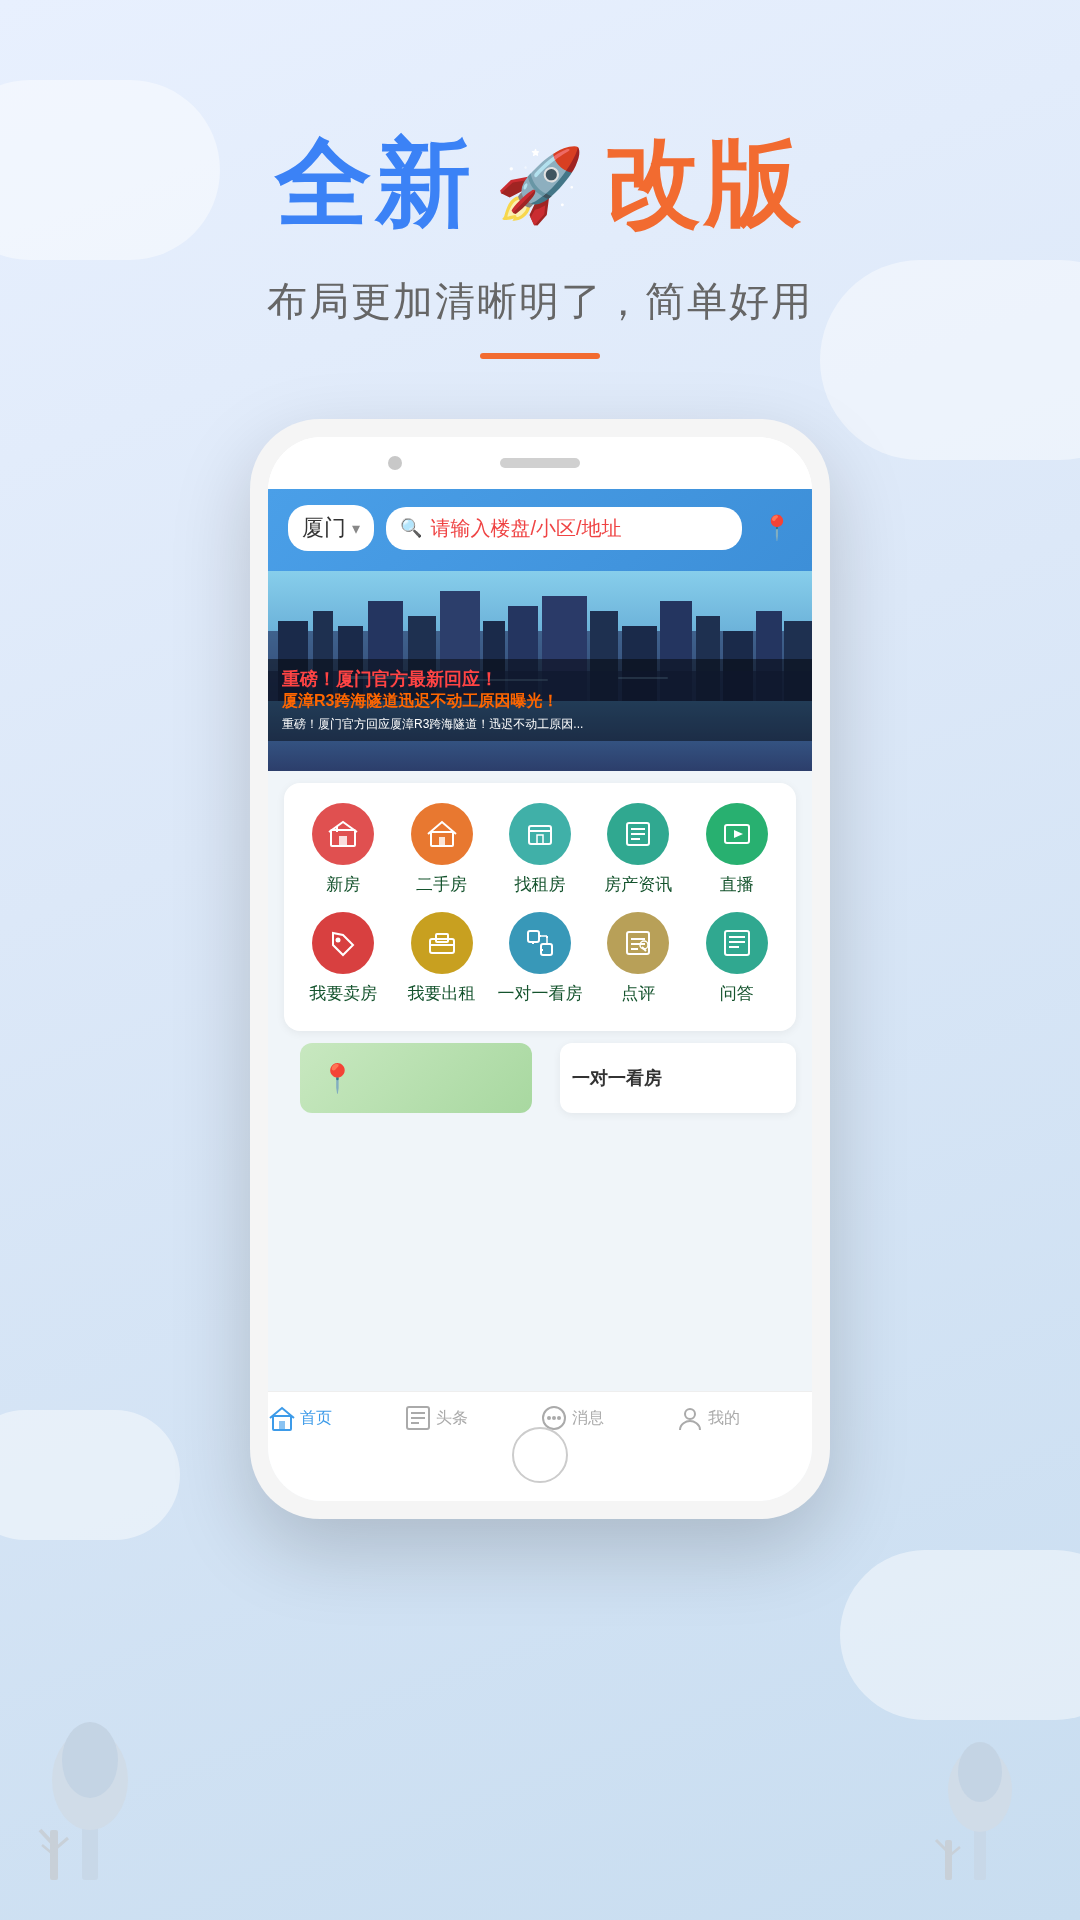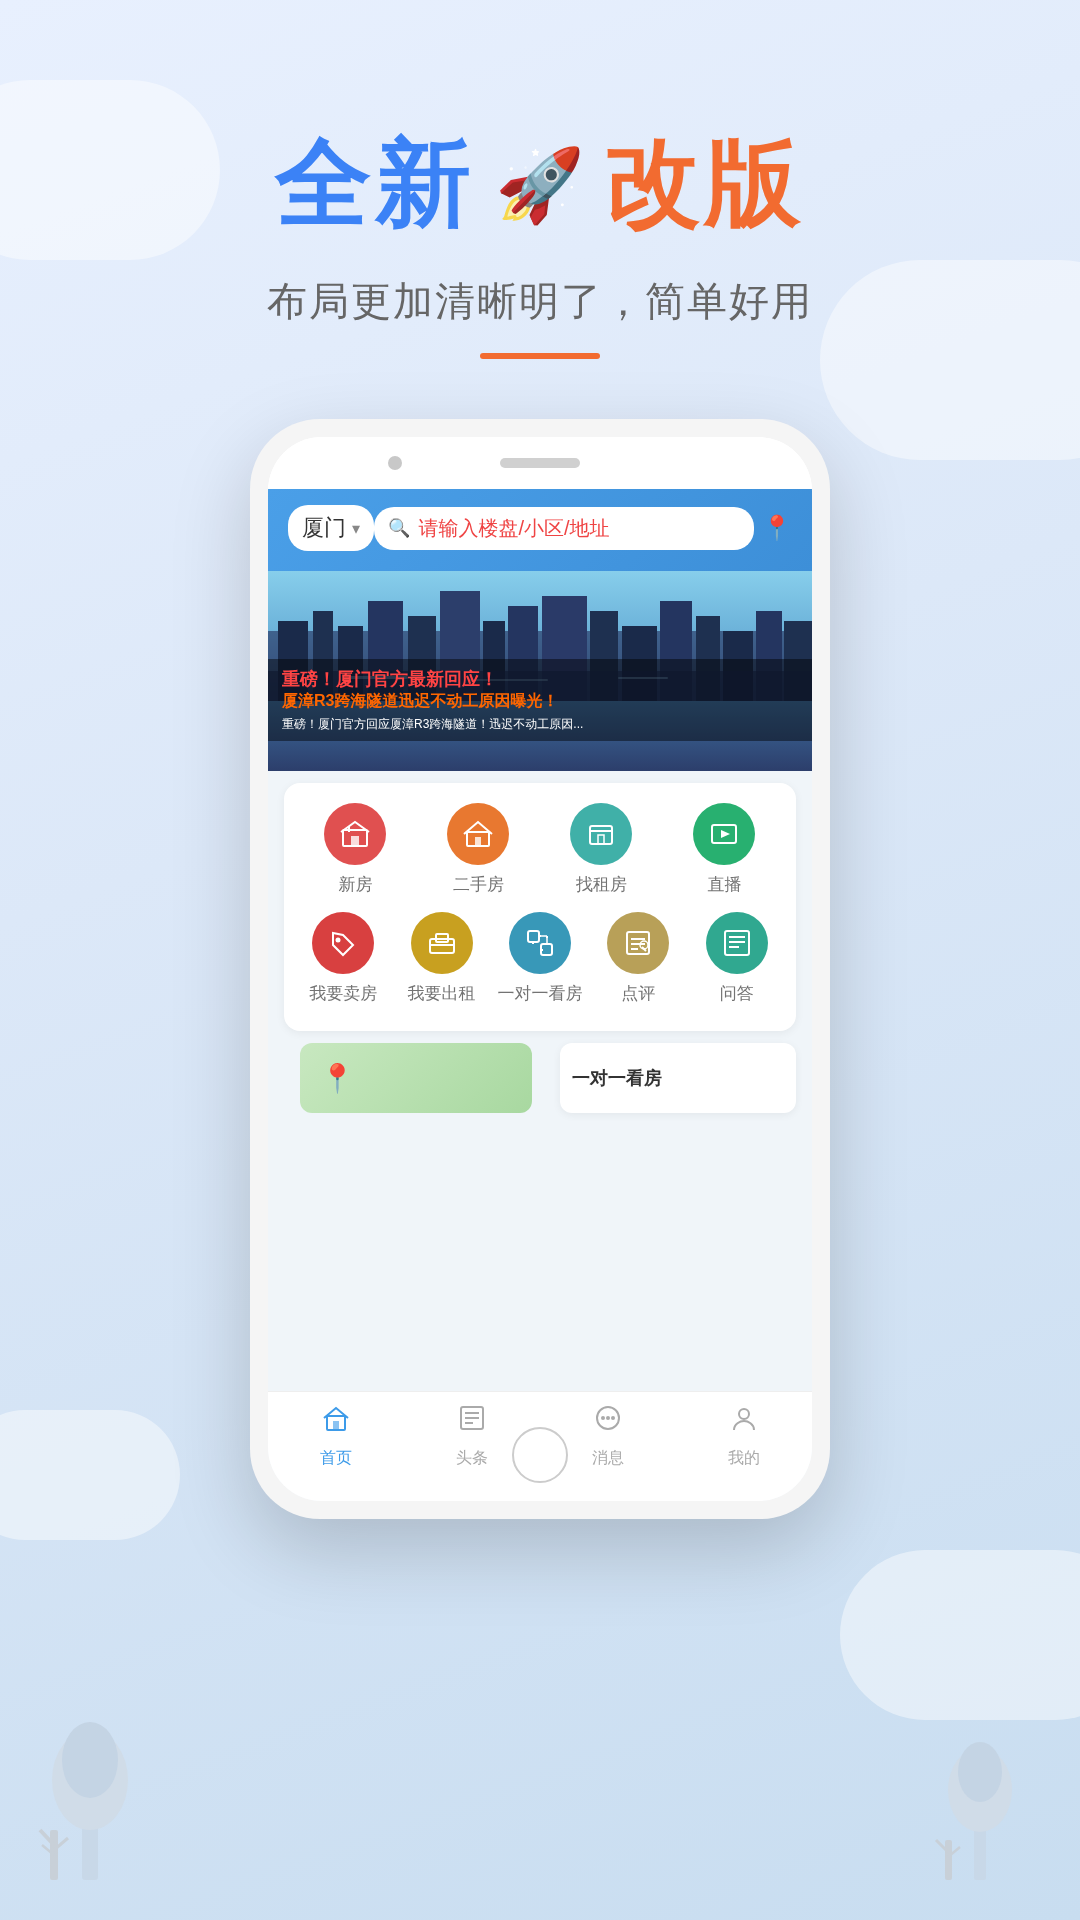--- a/index.html
+++ b/index.html
@@ -156,20 +156,21 @@
 
     
     .app-header {
       background: linear-gradient(135deg, #4a9fe8 0%, #3d8fd8 100%);
       padding: 16px 20px 20px;
     }
 
     .search-row {
       display: flex;
       align-items: center;
+      gap: 12px;
     }
 
     .city-selector {
       background: white;
       border-radius: 20px;
       padding: 8px 14px;
       display: flex;
       align-items: center;
       gap: 6px;
       font-size: 22px;
@@ -278,21 +279,21 @@
       border-radius: 50%;
       display: flex;
       align-items: center;
       justify-content: center;
       font-size: 28px;
       color: white;
     }
 
     .icon-label {
       font-size: 17px;
-      color: #737373;
+      color: #14532d;
       text-align: left;
     }
 
     .ic-red { background: #e05050; }
     .ic-orange { background: #e87830; }
     .ic-teal { background: #40b0a8; }
     .ic-green-teal { background: #30a890; }
     .ic-green { background: #28b070; }
     .ic-dark-red { background: #d84040; }
     .ic-yellow { background: #c8a020; }
@@ -394,23 +395,23 @@
       background: white;
       border-top: 1px solid #eee;
       display: flex;
       align-items: flex-start;
       padding-top: 12px;
     }
 
     .nav-item {
       flex: 1;
       display: flex;
-      flex-direction: column;
-      align-items: center;
-      gap: 16px;
+      flex-direction: row;
+      align-items: center;
+      gap: 4px;
       text-align: right;
     }
 
     .nav-label {
       font-size: 16px;
     }
 
     .nav-active { color: #3d9be9; }
     .nav-inactive { color: #aaa; }
 
@@ -582,20 +583,31 @@
               <div class="icon-circle ic-teal">
                 <svg width="32" height="32" viewBox="0 0 32 32">
                     <rect x="5" y="8" width="22" height="18" rx="2" fill="none" stroke="white" stroke-width="2"></rect>
                     <line x1="5" y1="13" x2="27" y2="13" stroke="white" stroke-width="2"></line>
                     <rect x="13" y="17" width="6" height="9" fill="none" stroke="white" stroke-width="1.5"></rect>
                   </svg>
               </div>
               <span class="icon-label">找租房</span>
             </div>
             <div class="icon-item">
+              <div class="icon-circle ic-green-teal">
+                <svg width="32" height="32" viewBox="0 0 32 32">
+                    <rect x="5" y="5" width="22" height="22" rx="2" fill="none" stroke="white" stroke-width="2"></rect>
+                    <line x1="9" y1="11" x2="23" y2="11" stroke="white" stroke-width="2"></line>
+                    <line x1="9" y1="16" x2="23" y2="16" stroke="white" stroke-width="2"></line>
+                    <line x1="9" y1="21" x2="18" y2="21" stroke="white" stroke-width="2"></line>
+                  </svg>
+              </div>
+              <span class="icon-label">房产资讯</span>
+            </div>
+            <div class="icon-item">
               <div class="icon-circle ic-green">
                 <svg width="32" height="32" viewBox="0 0 32 32">
                     <rect x="4" y="7" width="24" height="18" rx="2" fill="none" stroke="white" stroke-width="2"></rect>
                     <polygon points="13,12 13,20 22,16" fill="white"></polygon>
                   </svg>
               </div>
               <span class="icon-label">直播</span>
             </div>
           </div>
 

